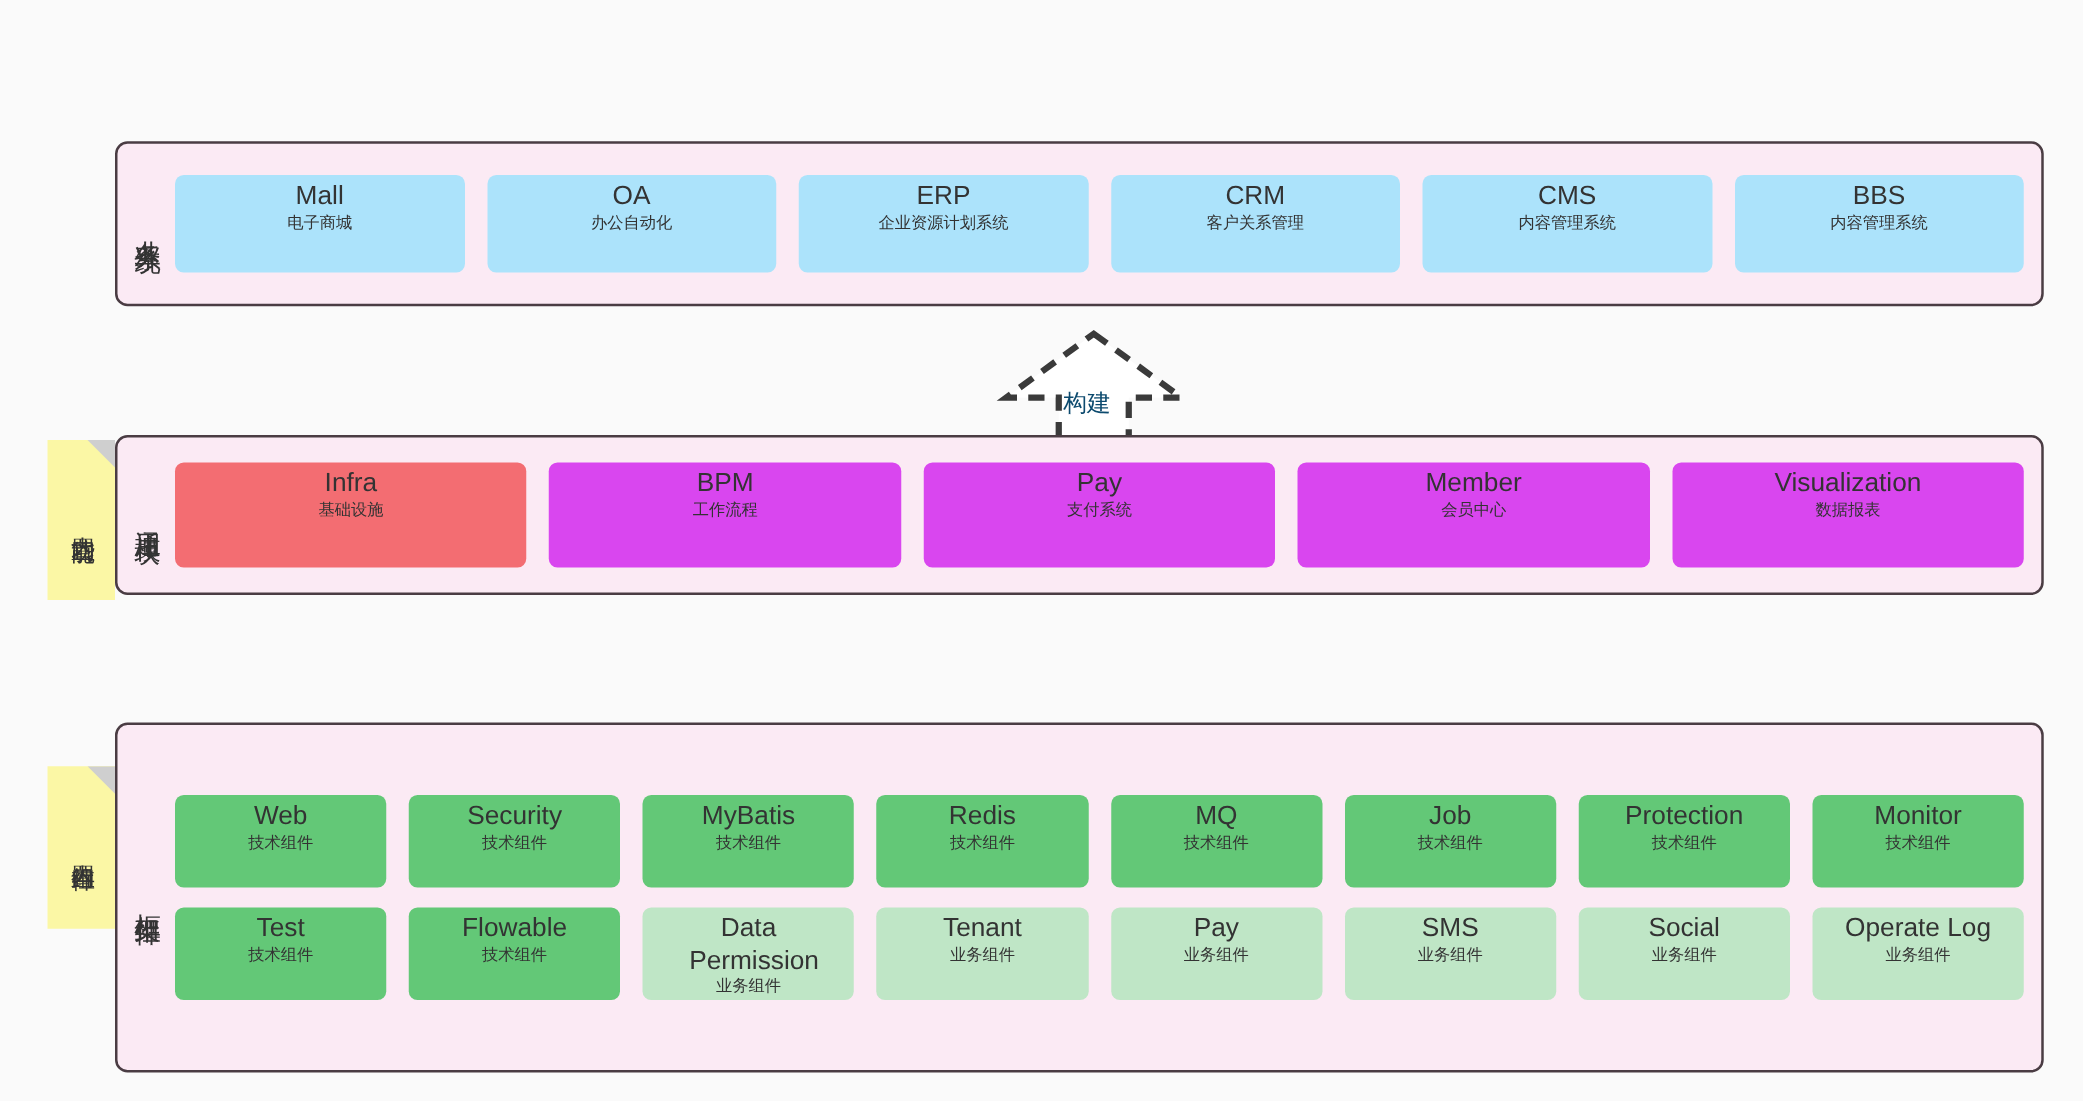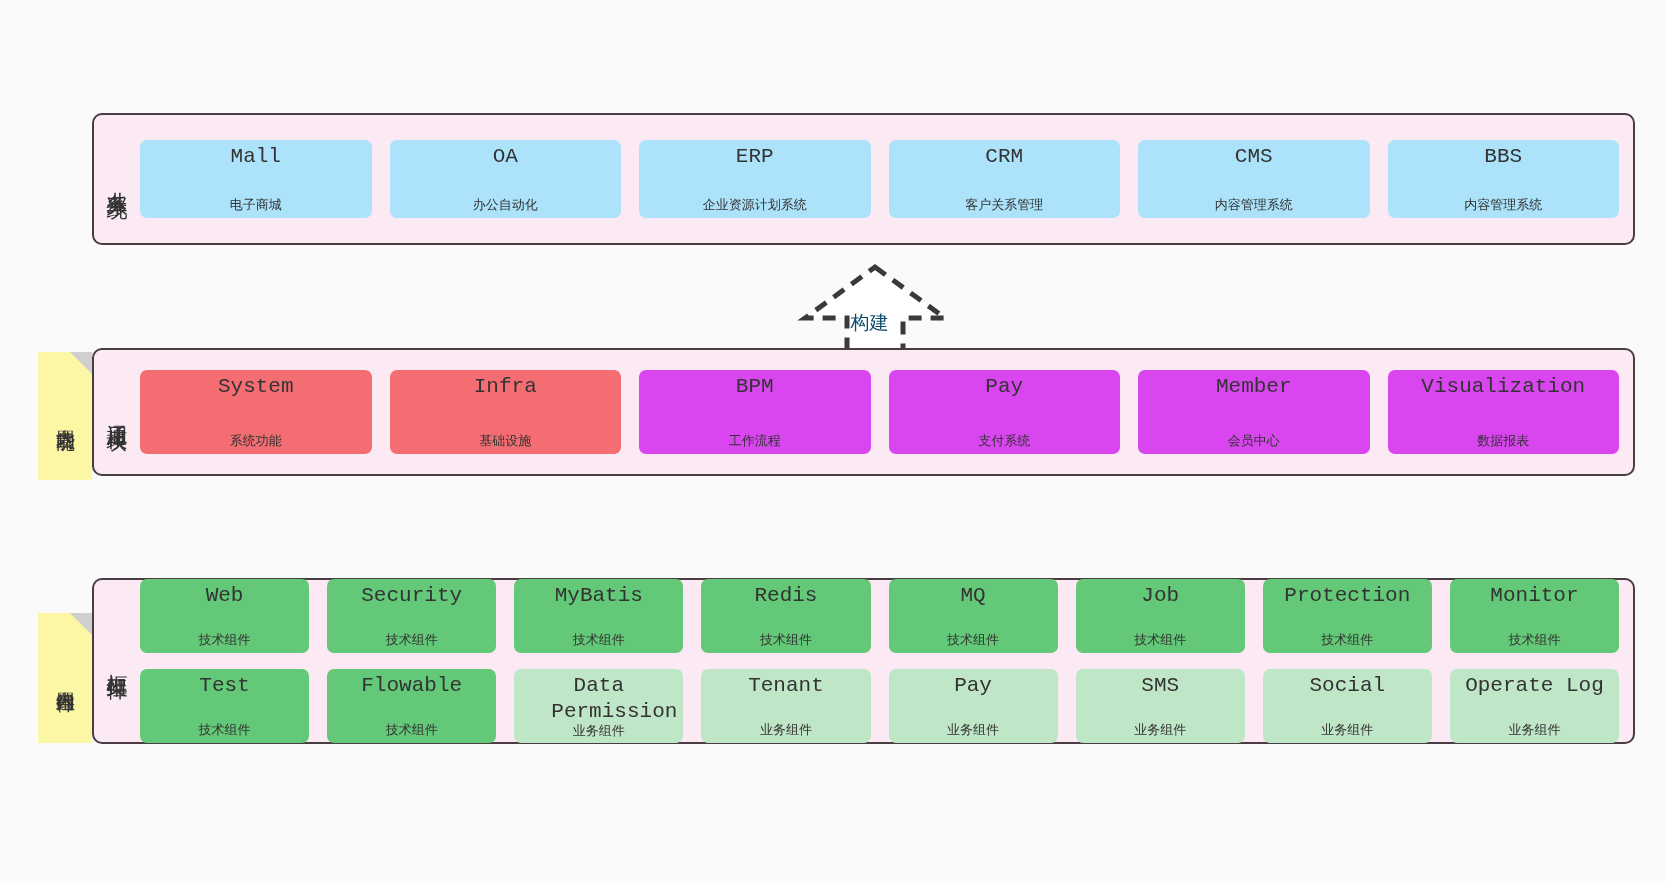--- a/index.html
+++ b/index.html
@@ -50,27 +50,26 @@
     justify-content: space-between;
   }
 
   
   .card {
     flex: 1 1 0;
     border-radius: 7px;
     display: flex;
     flex-direction: column;
     align-items: center;
-    justify-content: space-between;
+    justify-content: flex-start;
     text-align: center;
     color: #333333;
     line-height: 1.22;
     box-sizing: border-box;
     padding: 4px 7px;
-    font-family: Liberation Mono, monospace;
   }
   .card .en { font-size: 21px; }
   .card .cn { font-size: 13px; }
 
   .card.blue      { background: #ace3fb; }
   .card.red       { background: #f36d72; }
   .card.pink      { background: #d946ef; }
   .card.green     { background: #63c877; }
   .card.lightgreen{ background: #bfe6c6; }
 
@@ -163,24 +162,20 @@
   <div class="note" style="left:38px; top:352px; width:54px; height:128px;">
     <span class="fold"></span>
     <span>内置功能</span>
   </div>
 
   <div class="layer" id="layer-modules" style="left:92px; top:348px; width:1543px; height:128px;">
     <div class="layer-label">通用模块</div>
     <div class="layer-body">
       <div class="row">
         <div class="card red h-module">
-          <span class="en">System</span>
-          <span class="cn">系统功能</span>
-        </div>
-        <div class="card red h-module">
           <span class="en">Infra</span>
           <span class="cn">基础设施</span>
         </div>
         <div class="card pink h-module">
           <span class="en">BPM</span>
           <span class="cn">工作流程</span>
         </div>
         <div class="card pink h-module">
           <span class="en">Pay</span>
           <span class="cn">支付系统</span>
@@ -196,21 +191,21 @@
       </div>
     </div>
   </div>
 
 
   <div class="note" style="left:38px; top:613px; width:54px; height:130px;">
     <span class="fold"></span>
     <span>内置组件</span>
   </div>
 
-  <div class="layer" id="layer-framework" style="left:92px; top:578px; width:1543px; height:166px;">
+  <div class="layer" id="layer-framework" style="left:92px; top:578px; width:1543px; height:280px;">
     <div class="layer-label">框架组件</div>
     <div class="layer-body">
 
       <div class="row">
         <div class="card green h-comp">
           <span class="en">Web</span>
           <span class="cn">技术组件</span>
         </div>
         <div class="card green h-comp">
           <span class="en">Security</span>

